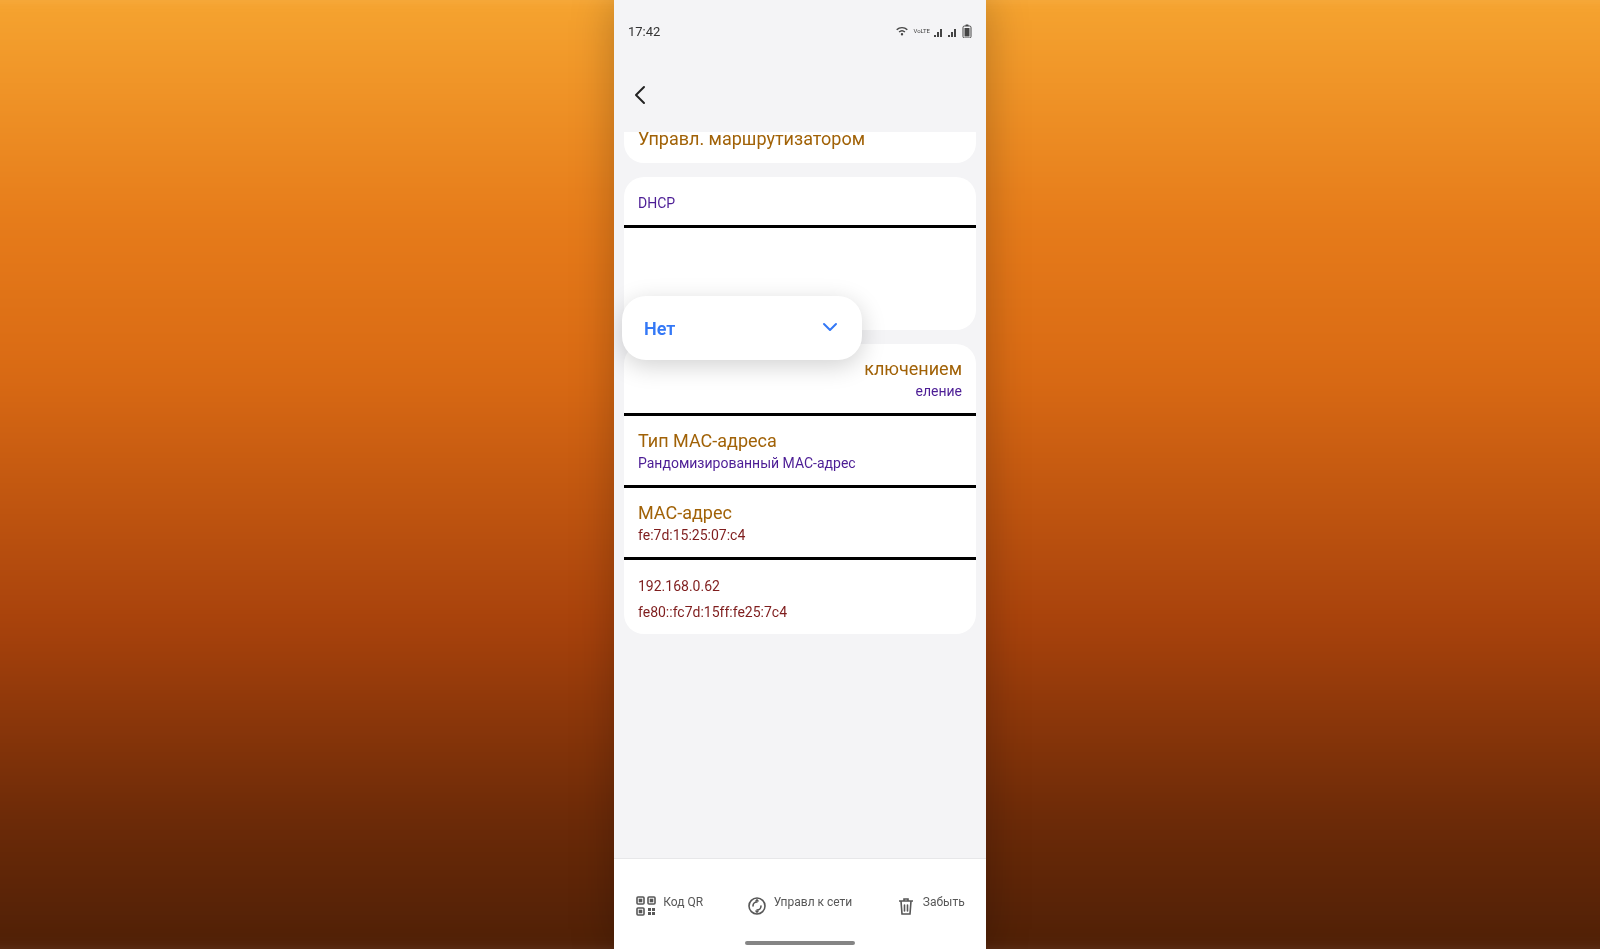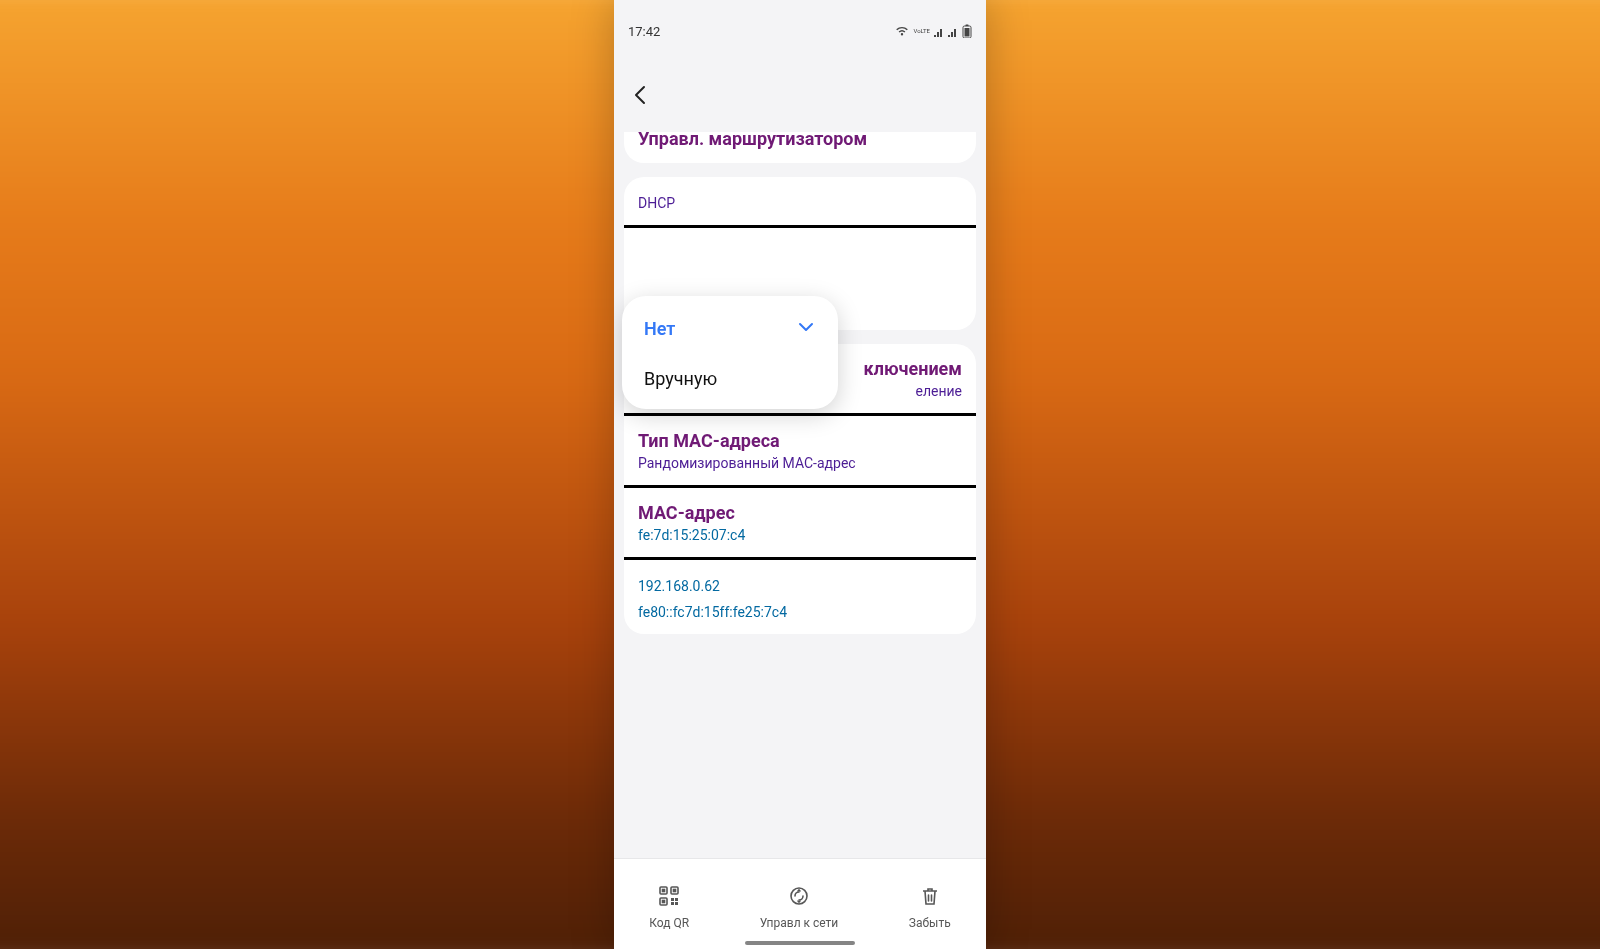--- a/index.html
+++ b/index.html
@@ -68,73 +68,73 @@
     margin-top: -18px; 
   }
   .row {
     padding: 14px 14px 14px 14px;
   }
   .row + .row {
     border-top: 3px solid #000000;
   }
   .row .title {
     font-size: 18px;
-    color: #701a75;
-    font-weight: 700;
+    color: #a16207;
+    font-weight: 400;
   }
   .row .sub {
     font-size: 14px;
     color: #4c1d95;
     margin-top: 4px;
   }
   .row .sub.gray {
-    color: #0369a1;
+    color: #7f1d1d;
   }
   .spacer-for-menu {
     height: 74px;
   }
   
   .bottom-bar {
     position: absolute;
     bottom: 0;
     left: 0;
     right: 0;
     height: 84px;
     background: #fff;
     display: flex;
     justify-content: space-around;
     align-items: center;
     padding-top: 6px;
     box-shadow: 0 -1px 0 rgba(0,0,0,0.05);
   }
   .bb-item {
     display: flex;
-    flex-direction: column;
-    align-items: center;
+    flex-direction: row;
+    align-items: flex-start;
     gap: 6px;
     color: #575757;
     font-size: 12px;
   }
   .home-indicator {
     position: absolute;
     bottom: 4px;
     left: 50%;
     transform: translateX(-50%);
     width: 110px;
     height: 4px;
     border-radius: 2px;
     background: #333;
     opacity: 0.6;
   }
   
   .dropdown {
     position: absolute;
     left: 8px;
     top: 164px;
-    width: 216px;
+    width: 240px;
     background: #fff;
     border-radius: 24px;
     box-shadow: 0 6px 24px rgba(0,0,0,0.18);
     padding: 6px 0;
     z-index: 10;
   }
   .dd-item {
     padding: 14px 22px;
     font-size: 18px;
     color: #111;
@@ -230,23 +230,20 @@
     </div>
 
     <div class="dropdown">
       <div class="dd-item selected">
         <span>Нет</span>
         <span class="check-icon">
           <svg width="20" height="20" viewBox="0 0 20 20">
               <path d="M4 8l6 6 6-6" stroke="#3478f6" stroke-width="2" fill="none" stroke-linecap="round" stroke-linejoin="round"></path>
             </svg>
         </span>
-      </div>
-      <div class="dd-item">
-        <span>Вручную</span>
       </div>
     </div>
 
   </div>
 
   <div class="bottom-bar">
     <div class="bb-item">
       <span>
         <svg width="22" height="22" viewBox="0 0 22 22" fill="none" stroke="#575757" stroke-width="1.6">
           <rect x="2" y="2" width="7" height="7" rx="1"></rect>

